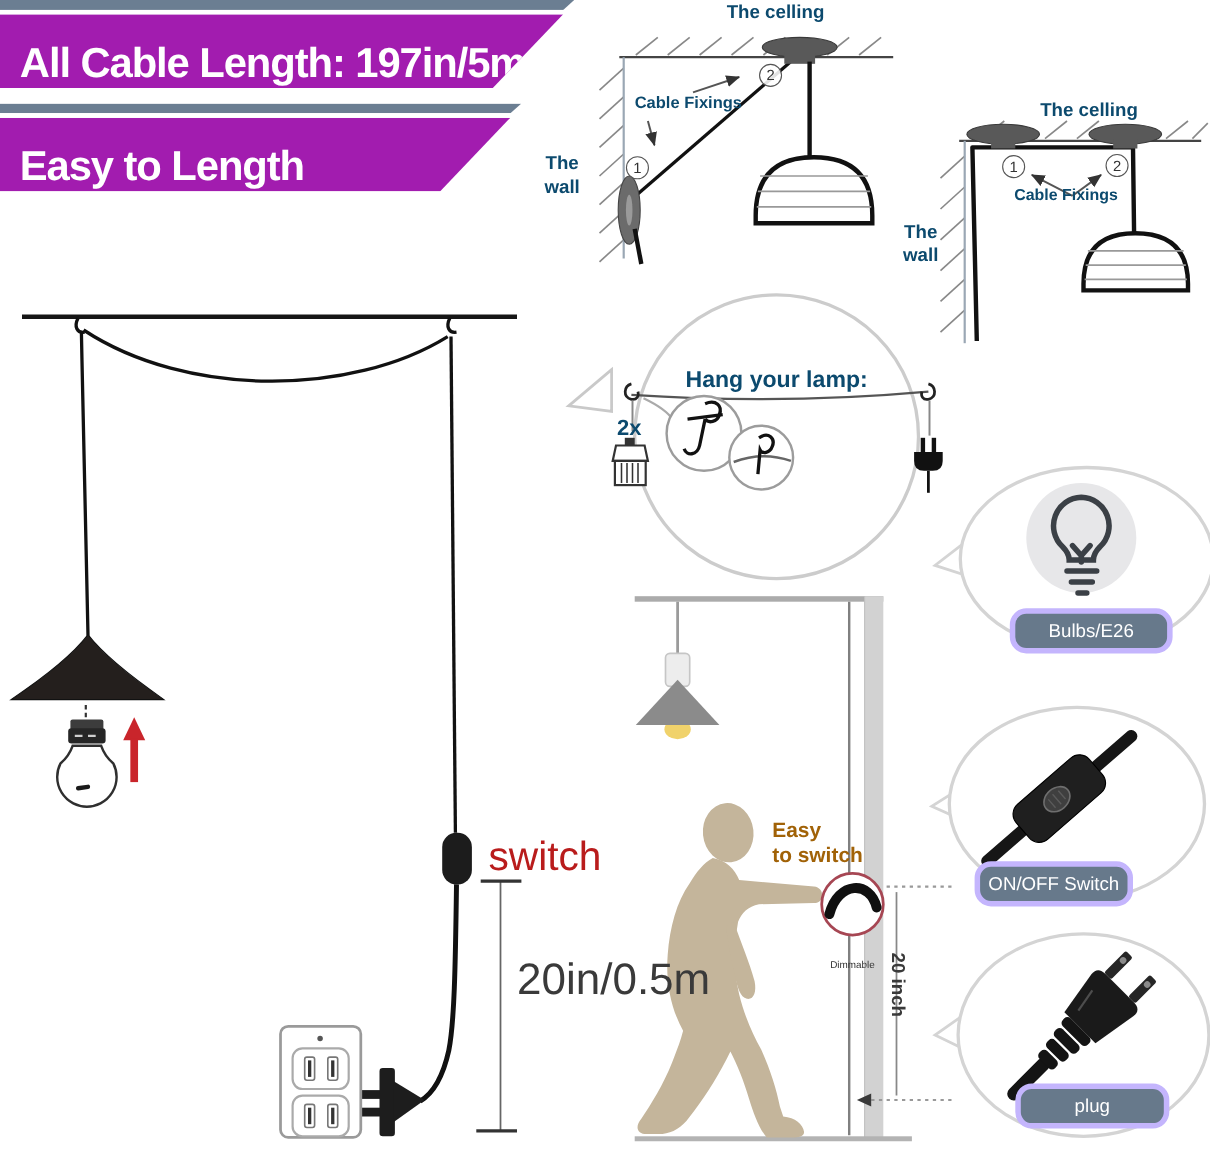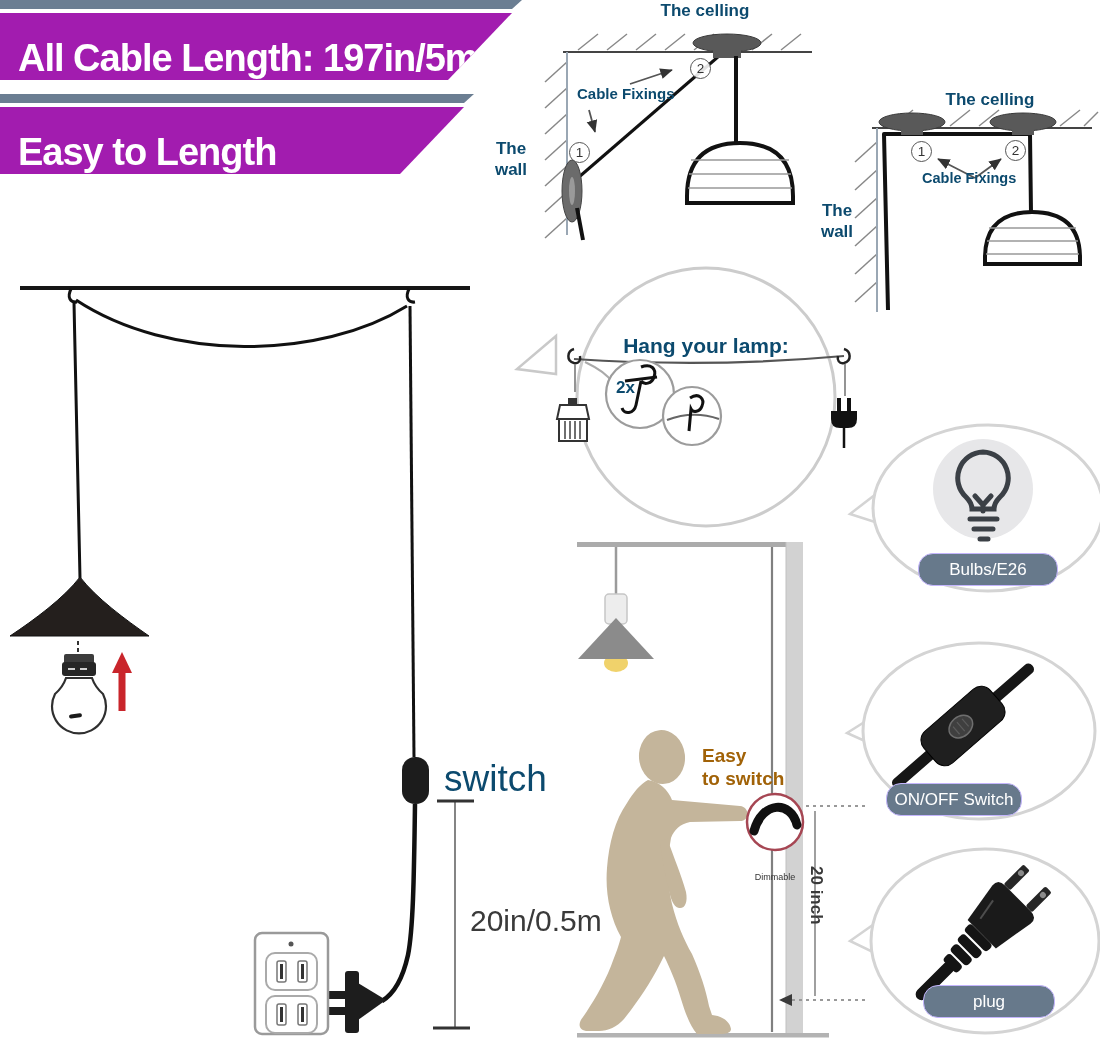--- a/index.html
+++ b/index.html
@@ -12,21 +12,21 @@
   .banner{background:#a21caf;display:flex;align-items:flex-end;color:#fff;
           font-weight:bold;font-size:38px;letter-spacing:-1px;padding-left:18px;box-sizing:border-box;}
   .banner-clip1{clip-path:polygon(0 0,100% 0,calc(100% - 64px) 100%,0 100%);}
   .strip-clip{clip-path:polygon(0 0,100% 0,calc(100% - 10px) 100%,0 100%);}
   
   .lbl{color:#0c4a6e;line-height:1.15;}
   .ctr{text-align:center;}
   .circnum{width:21px;height:21px;border:1.6px solid #555;border-radius:50%;
            display:flex;align-items:center;justify-content:center;font-size:13.5px;
            color:#333;background:rgba(255,255,255,.88);box-sizing:border-box;}
-  .pill{background:#67798b;border:1px solid #c4b5fd;border-radius:15px;color:#fff;
+  .pill{background:#67798b;border:5px solid #c4b5fd;border-radius:15px;color:#fff;
         font-size:17px;display:flex;align-items:center;justify-content:center;}
   .vert{writing-mode:vertical-rl;}
 </style>
 </head>
 <body>
 
 <div id="stage">
 
   <svg class="artwork" width="1100" height="1045" viewBox="0 0 1100 1045">
     <defs>
@@ -290,24 +290,24 @@
   <div class="abs lbl ctr" style="left:925px;top:90px;width:130px;font-size:17px;font-weight:600;">The celling</div>
   <div class="abs circnum" style="left:911px;top:141px;">1</div>
   <div class="abs circnum" style="left:1005px;top:140px;">2</div>
   <div class="abs lbl" style="left:922px;top:170px;font-size:14.5px;font-weight:600;">Cable Fixings</div>
   <div class="abs lbl ctr" style="left:812px;top:200px;width:50px;font-size:17px;font-weight:600;line-height:21px;">
     <span>The</span><br>
     <span>wall</span>
   </div>
 
   <div class="abs lbl ctr" style="left:591px;top:308px;width:230px;font-size:21px;font-weight:700;margin-top:26px;">Hang your lamp:</div>
-  <div class="abs lbl" style="left:616px;top:378px;font-size:17px;font-weight:bold;">2x</div>
-
-  <div class="abs lbl" style="left:444px;top:758px;font-size:37px;color:#0c4a6e;">switch</div>
-  <div class="abs lbl" style="left:470px;top:904px;font-size:30px;color:#3a3a3a;">20in/0.5m</div>
+  <div class="abs lbl" style="left:561px;top:378px;font-size:20px;font-weight:bold;">2x</div>
+
+  <div class="abs lbl" style="left:444px;top:758px;font-size:37px;color:#b91c1c;">switch</div>
+  <div class="abs lbl" style="left:470px;top:868px;font-size:40px;color:#3a3a3a;">20in/0.5m</div>
 
   <div class="abs lbl" style="left:702px;top:744px;font-size:19px;font-weight:bold;line-height:23px;color:#a16207;">
     <span>Easy</span><br>
     <span>to switch</span>
   </div>
   <div class="abs lbl ctr" style="left:747px;top:872px;width:56px;font-size:9px;color:#333;">Dimmable</div>
   <div class="abs lbl vert" style="left:806px;top:866px;height:100px;font-size:17px;font-weight:bold;color:#3a3a3a;">20 inch</div>
 
   <div class="abs pill" style="left:918px;top:553px;width:138px;height:31px;">Bulbs/E26</div>
   <div class="abs pill" style="left:886px;top:783px;width:134px;height:31px;">ON/OFF Switch</div>

